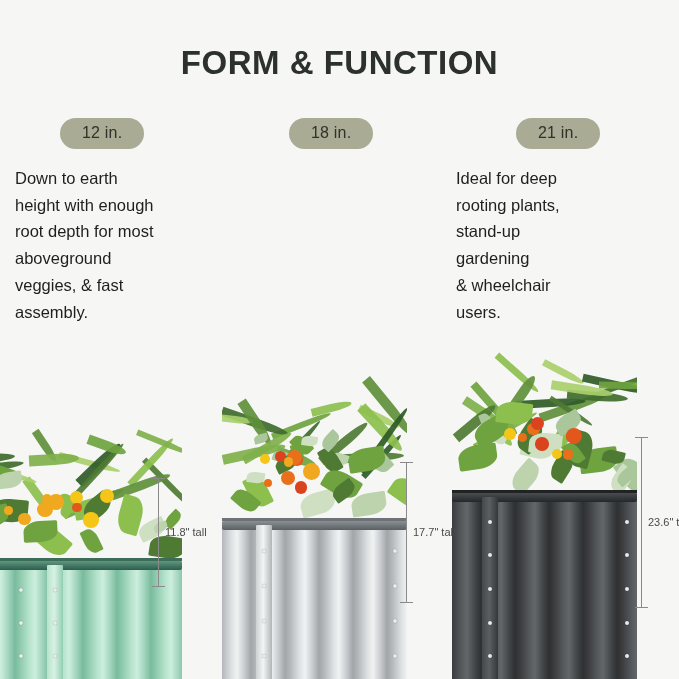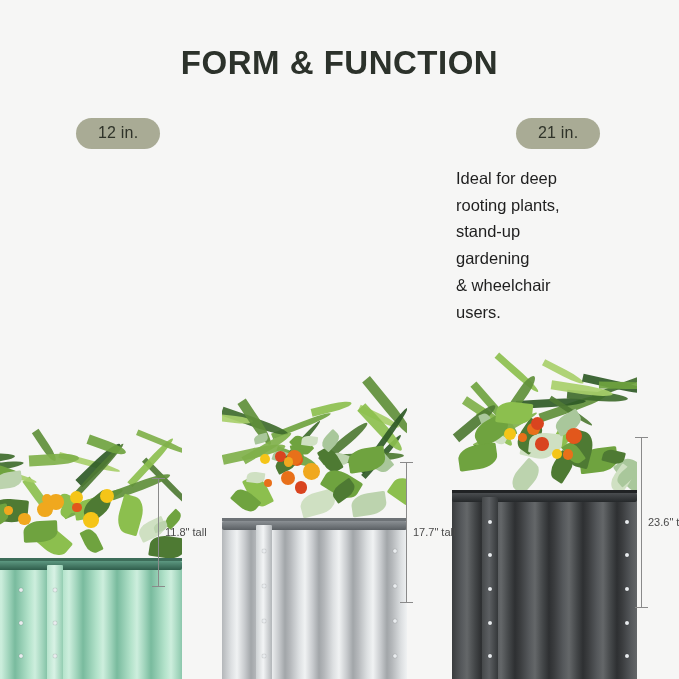--- a/index.html
+++ b/index.html
@@ -35,21 +35,21 @@
     position: absolute;
     top: 118px;
     left: 0;
     width: 679px;
     height: 210px;
   }
   .col {
     position: absolute;
     top: 0;
   }
-  .col-0 { left: 15px;  width: 205px; margin-left: 16px; }
+  .col-0 { left: 15px;  width: 205px; }
   .col-1 { left: 227px; width: 205px; }
   .col-2 { left: 456px; width: 205px; }
 
   .badge {
     display: inline-block;
     background: #a9ab95;
     color: #2f3329;
     border-radius: 40px;
     font-size: 16px;
     padding: 7px 22px 8px 22px;
@@ -223,23 +223,32 @@
 <body>
 
 <div class="page-title">FORM &amp; FUNCTION</div>
 
 <div class="columns">
 
   <div class="col col-0">
     <div class="badge-wrap b0">
       <span class="badge">12 in.</span>
     </div>
+    <div class="col-body">Down to earth
+height with enough
+root depth for most
+aboveground
+veggies, &amp; fast
+assembly.</div>
   </div>
 
   <div class="col col-1">
+    <div class="badge-wrap b1">
+      <span class="badge">18 in.</span>
+    </div>
   </div>
 
   <div class="col col-2">
     <div class="badge-wrap b2">
       <span class="badge">21 in.</span>
     </div>
     <div class="col-body">Ideal for deep
 rooting plants,
 stand-up
 gardening

